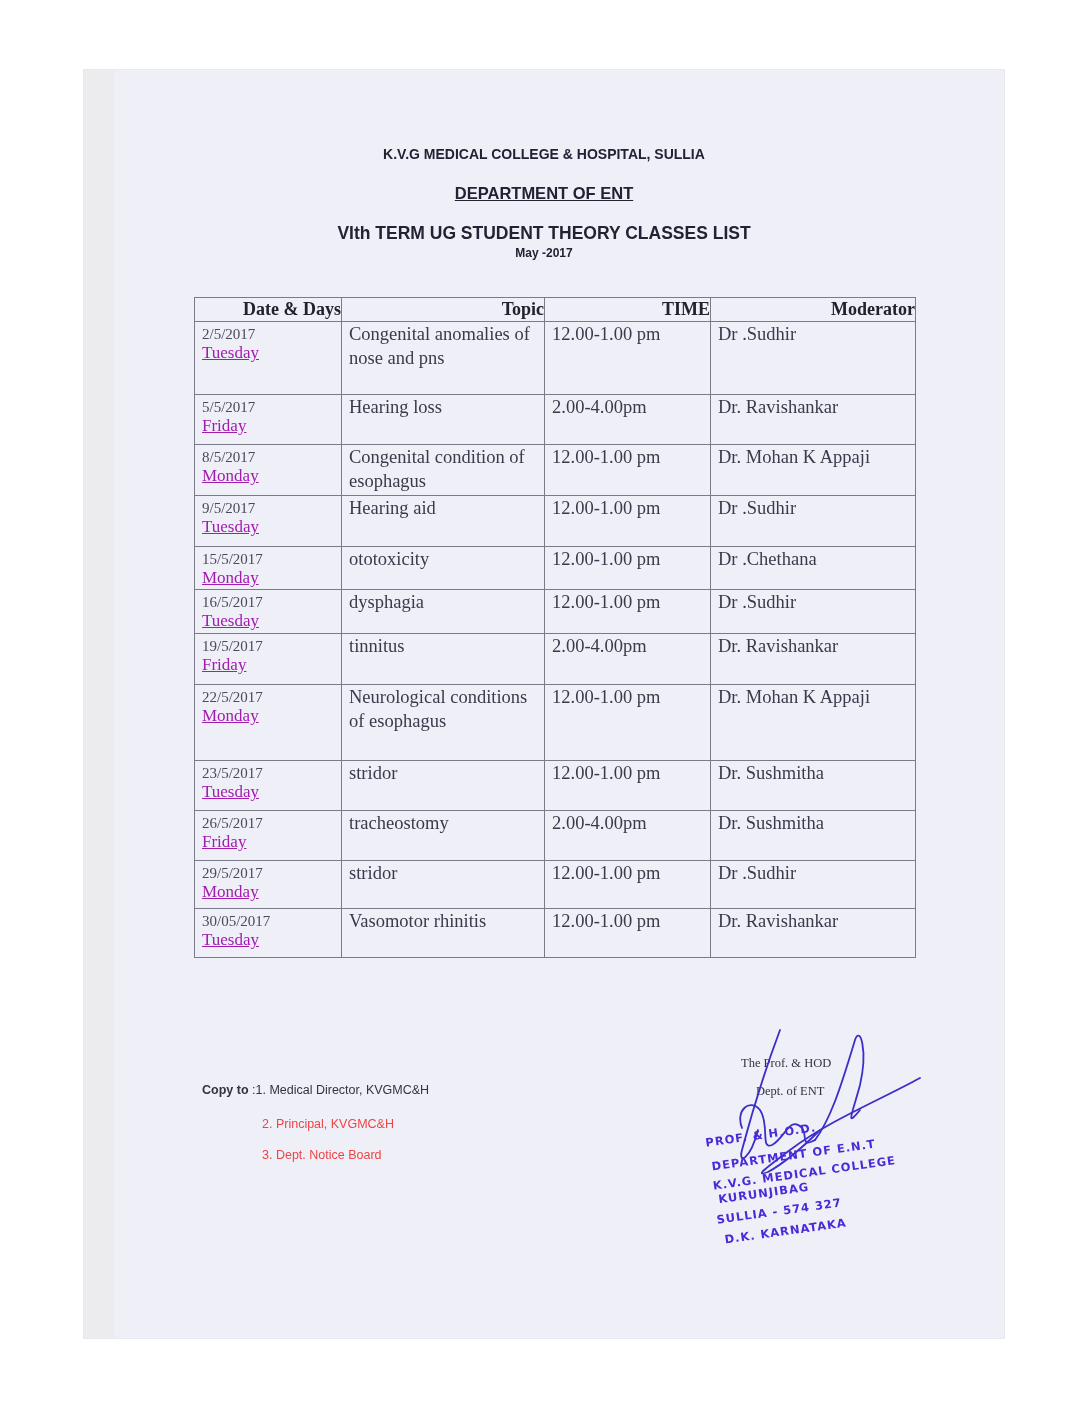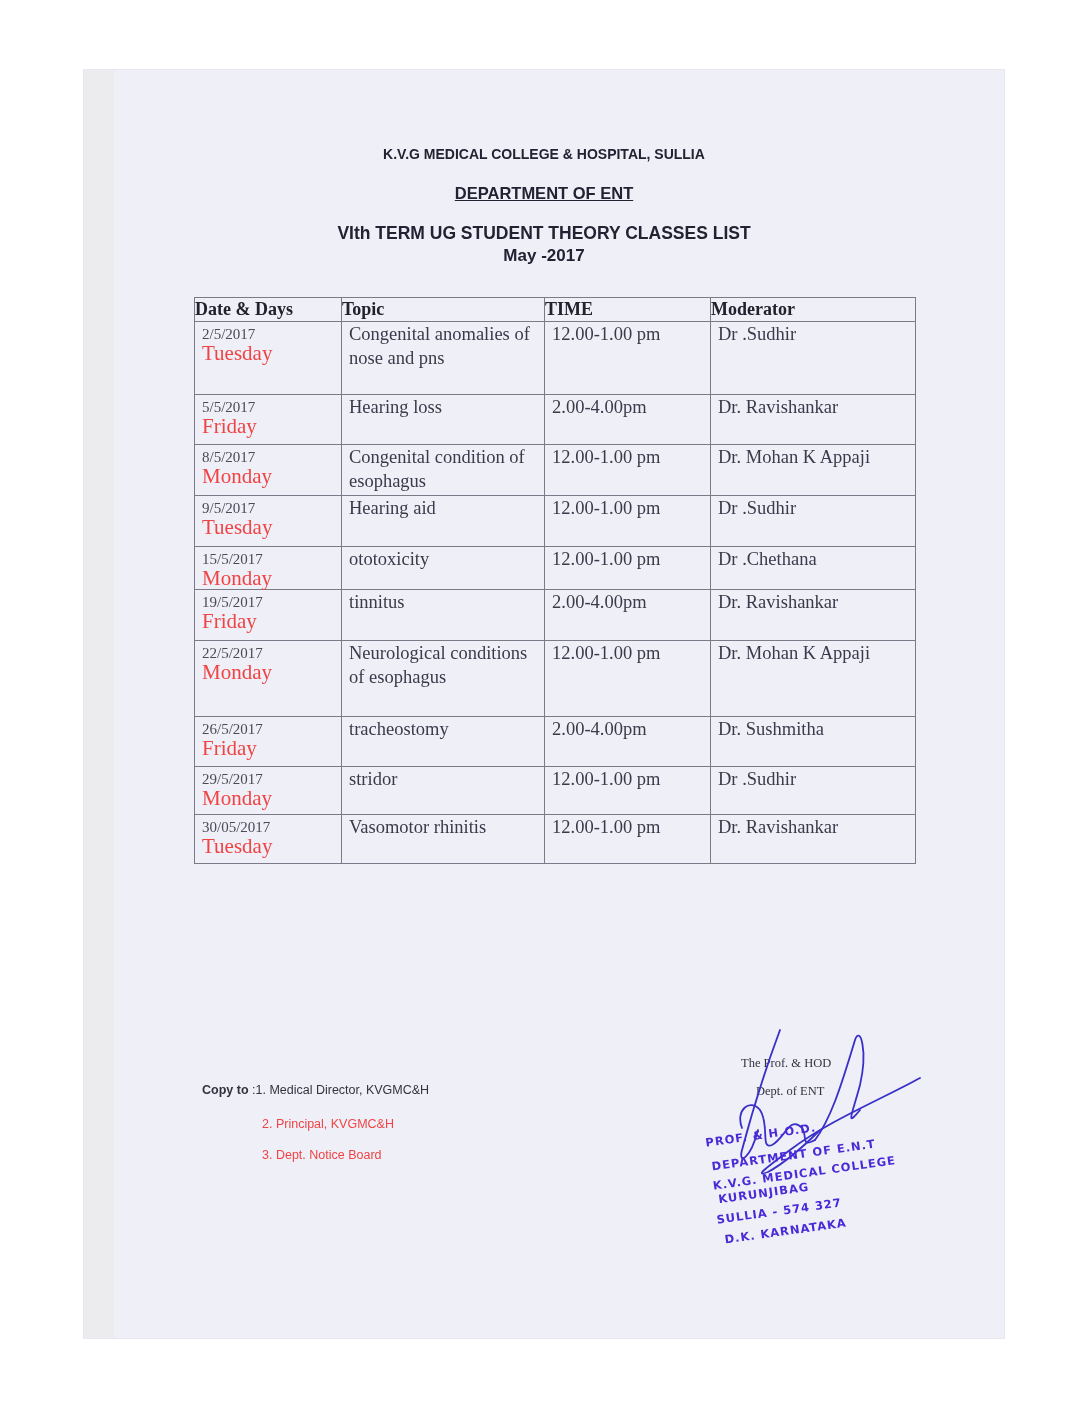--- a/index.html
+++ b/index.html
@@ -28,49 +28,49 @@
     text-align: center;
     font-family: "Liberation Sans", sans-serif;
     font-weight: bold;
     color: #222233;
     letter-spacing: 0px;
   }
   .t1 { top: 146px; font-size: 14px; }
   .t2 { top: 184px; font-size: 16.5px; }
   .t2 span { text-decoration: underline; }
   .t3 { top: 223px; font-size: 17.5px; }
-  .t4 { top: 246px; font-size: 17px; }
+  .t4 { top: 246px; font-size: 12px; }
 
   table.sched {
     position: absolute;
     left: 194px; top: 297px;
     width: 721px;
     border-collapse: collapse;
     font-family: "Liberation Serif", serif;
     color: #3a3a4a;
     table-layout: fixed;
   }
   table.sched th, table.sched td {
     border: 1px solid #7a7a88;
     vertical-align: top;
     padding: 0 0 0 7px;
     text-align: left;
   }
   table.sched th {
     font-family: "Liberation Serif", serif;
     font-weight: bold;
     font-size: 18px;
-    text-align: left;
+    text-align: right;
     height: 23px;
     line-height: 23px;
     color: #22222e;
     padding: 0;
   }
   td .date { font-size: 15px; line-height: 18px; display: block; padding-top: 3px; color: #4a4a58; }
-  td .day { font-size: 21px; line-height: 20px; display: block; color: #ef4444; }
+  td .day { font-size: 17px; line-height: 20px; display: block; color: #a21caf; text-decoration: underline; }
   td.topic, td.time, td.mod {
     font-size: 18.5px; line-height: 24px; padding-top: 1px;
   }
   td.topic { padding-left: 8px; }
   td.time { padding-left: 9px; }
   td.mod { padding-left: 8px; }
 
   .copy {
     position: absolute; left: 202px; top: 1083px;
     font-family: "Liberation Sans", sans-serif;
@@ -166,37 +166,55 @@
     </tr>
     <tr style="height:43px">
       <td>
           <span class="date">15/5/2017</span>
           <span class="day">Monday</span>
         </td>
       <td class="topic">ototoxicity</td>
       <td class="time">12.00-1.00 pm</td>
       <td class="mod">Dr .Chethana</td>
     </tr>
+    <tr style="height:44px">
+      <td>
+          <span class="date">16/5/2017</span>
+          <span class="day">Tuesday</span>
+        </td>
+      <td class="topic">dysphagia</td>
+      <td class="time">12.00-1.00 pm</td>
+      <td class="mod">Dr .Sudhir</td>
+    </tr>
     <tr style="height:51px">
       <td>
           <span class="date">19/5/2017</span>
           <span class="day">Friday</span>
         </td>
       <td class="topic">tinnitus</td>
       <td class="time">2.00-4.00pm</td>
       <td class="mod">Dr. Ravishankar</td>
     </tr>
     <tr style="height:76px">
       <td>
           <span class="date">22/5/2017</span>
           <span class="day">Monday</span>
         </td>
       <td class="topic">Neurological conditions of esophagus</td>
       <td class="time">12.00-1.00 pm</td>
       <td class="mod">Dr. Mohan K Appaji</td>
+    </tr>
+    <tr style="height:50px">
+      <td>
+          <span class="date">23/5/2017</span>
+          <span class="day">Tuesday</span>
+        </td>
+      <td class="topic">stridor</td>
+      <td class="time">12.00-1.00 pm</td>
+      <td class="mod">Dr. Sushmitha</td>
     </tr>
     <tr style="height:50px">
       <td>
           <span class="date">26/5/2017</span>
           <span class="day">Friday</span>
         </td>
       <td class="topic">tracheostomy</td>
       <td class="time">2.00-4.00pm</td>
       <td class="mod">Dr. Sushmitha</td>
     </tr>

